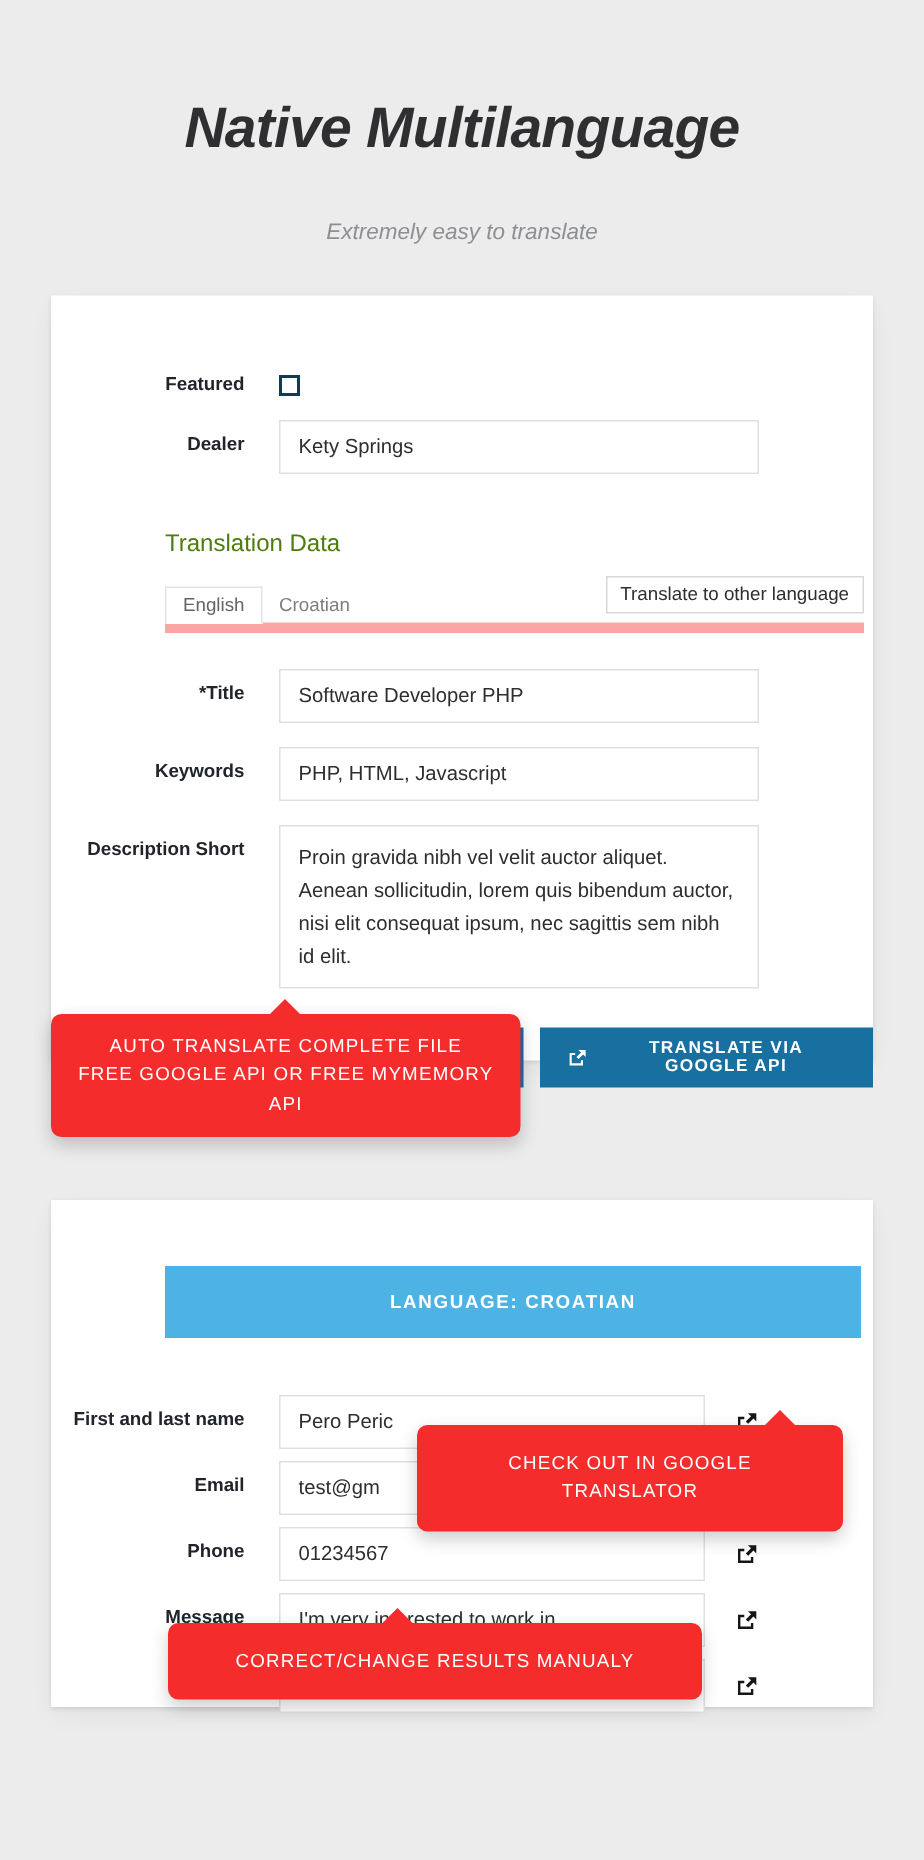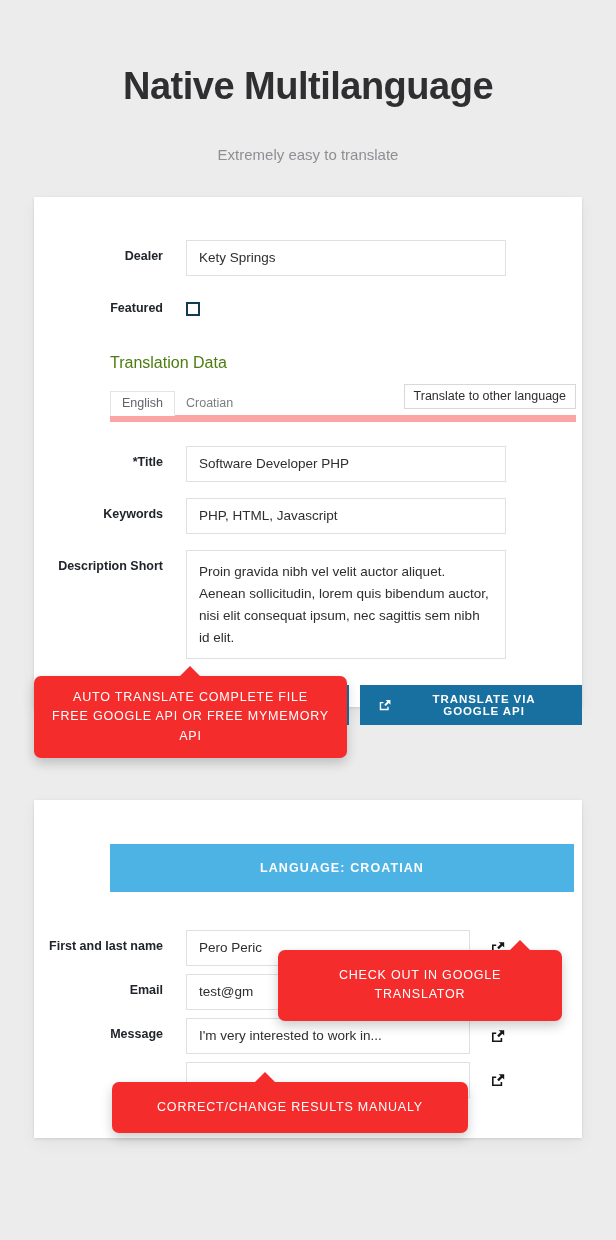--- a/index.html
+++ b/index.html
@@ -13,20 +13,21 @@
     font-family: "Liberation Sans", sans-serif;
     color: #2b2b2b;
     overflow: hidden;
     position: relative;
   }
 
   
   .page-header {
     text-align: center;
     padding-top: 66px;
+    font-style: italic;
   }
   .page-title {
     font-size: 38px;
     font-weight: bold;
     letter-spacing: -0.5px;
     color: #2f2f31;
     line-height: 1.1;
     margin: 0;
   }
   .page-subtitle {
@@ -246,30 +247,30 @@
 
 <div class="page-header">
   <h1 class="page-title">Native Multilanguage</h1>
   <p class="page-subtitle">Extremely easy to translate</p>
 </div>
 
 <div class="card" id="card-translation">
   <div class="inner">
 
     <div class="form-row">
+      <div class="form-label">Featured</div>
+      <div class="field-wrap">
+        <div class="checkbox-box"></div>
+      </div>
+    </div>
+
+    <div class="form-row">
       <div class="form-label">Dealer</div>
       <div class="field-wrap">
         <div class="text-input">Kety Springs</div>
-      </div>
-    </div>
-
-    <div class="form-row">
-      <div class="form-label">Featured</div>
-      <div class="field-wrap">
-        <div class="checkbox-box"></div>
       </div>
     </div>
 
     <div class="section-heading">Translation Data</div>
 
     <div class="tabs-bar">
       <div class="tab active">English</div>
       <div class="tab">Croatian</div>
       <div class="translate-select">Translate to other language</div>
     </div>
@@ -354,20 +355,32 @@
         <div class="text-input">test@gm</div>
         <div class="share-icon-btn">
           <svg width="16" height="16" viewBox="0 0 16 16" fill="none" xmlns="http://www.w3.org/2000/svg">
             <path d="M2 4.5h4.2v1.6H3.6v6.3h7v-2.4h1.6v4H2V4.5z" fill="#161616"></path>
             <path d="M8.6 2.2h5.6v5.4l-1.9-1.9-3.5 3.5-1.6-1.6 3.5-3.5-2.1-1.9z" fill="#161616"></path>
           </svg>
         </div>
       </div>
     </div>
 
+    <div class="form-row">
+      <div class="form-label">Phone</div>
+      <div class="field-wrap row-flex">
+        <div class="text-input">01234567</div>
+        <div class="share-icon-btn">
+          <svg width="16" height="16" viewBox="0 0 16 16" fill="none" xmlns="http://www.w3.org/2000/svg">
+            <path d="M2 4.5h4.2v1.6H3.6v6.3h7v-2.4h1.6v4H2V4.5z" fill="#161616"></path>
+            <path d="M8.6 2.2h5.6v5.4l-1.9-1.9-3.5 3.5-1.6-1.6 3.5-3.5-2.1-1.9z" fill="#161616"></path>
+          </svg>
+        </div>
+      </div>
+    </div>
 
     <div class="form-row">
       <div class="form-label">Message</div>
       <div class="field-wrap row-flex">
         <div class="text-input">I'm very interested to work in...</div>
         <div class="share-icon-btn">
           <svg width="16" height="16" viewBox="0 0 16 16" fill="none" xmlns="http://www.w3.org/2000/svg">
             <path d="M2 4.5h4.2v1.6H3.6v6.3h7v-2.4h1.6v4H2V4.5z" fill="#161616"></path>
             <path d="M8.6 2.2h5.6v5.4l-1.9-1.9-3.5 3.5-1.6-1.6 3.5-3.5-2.1-1.9z" fill="#161616"></path>
           </svg>

